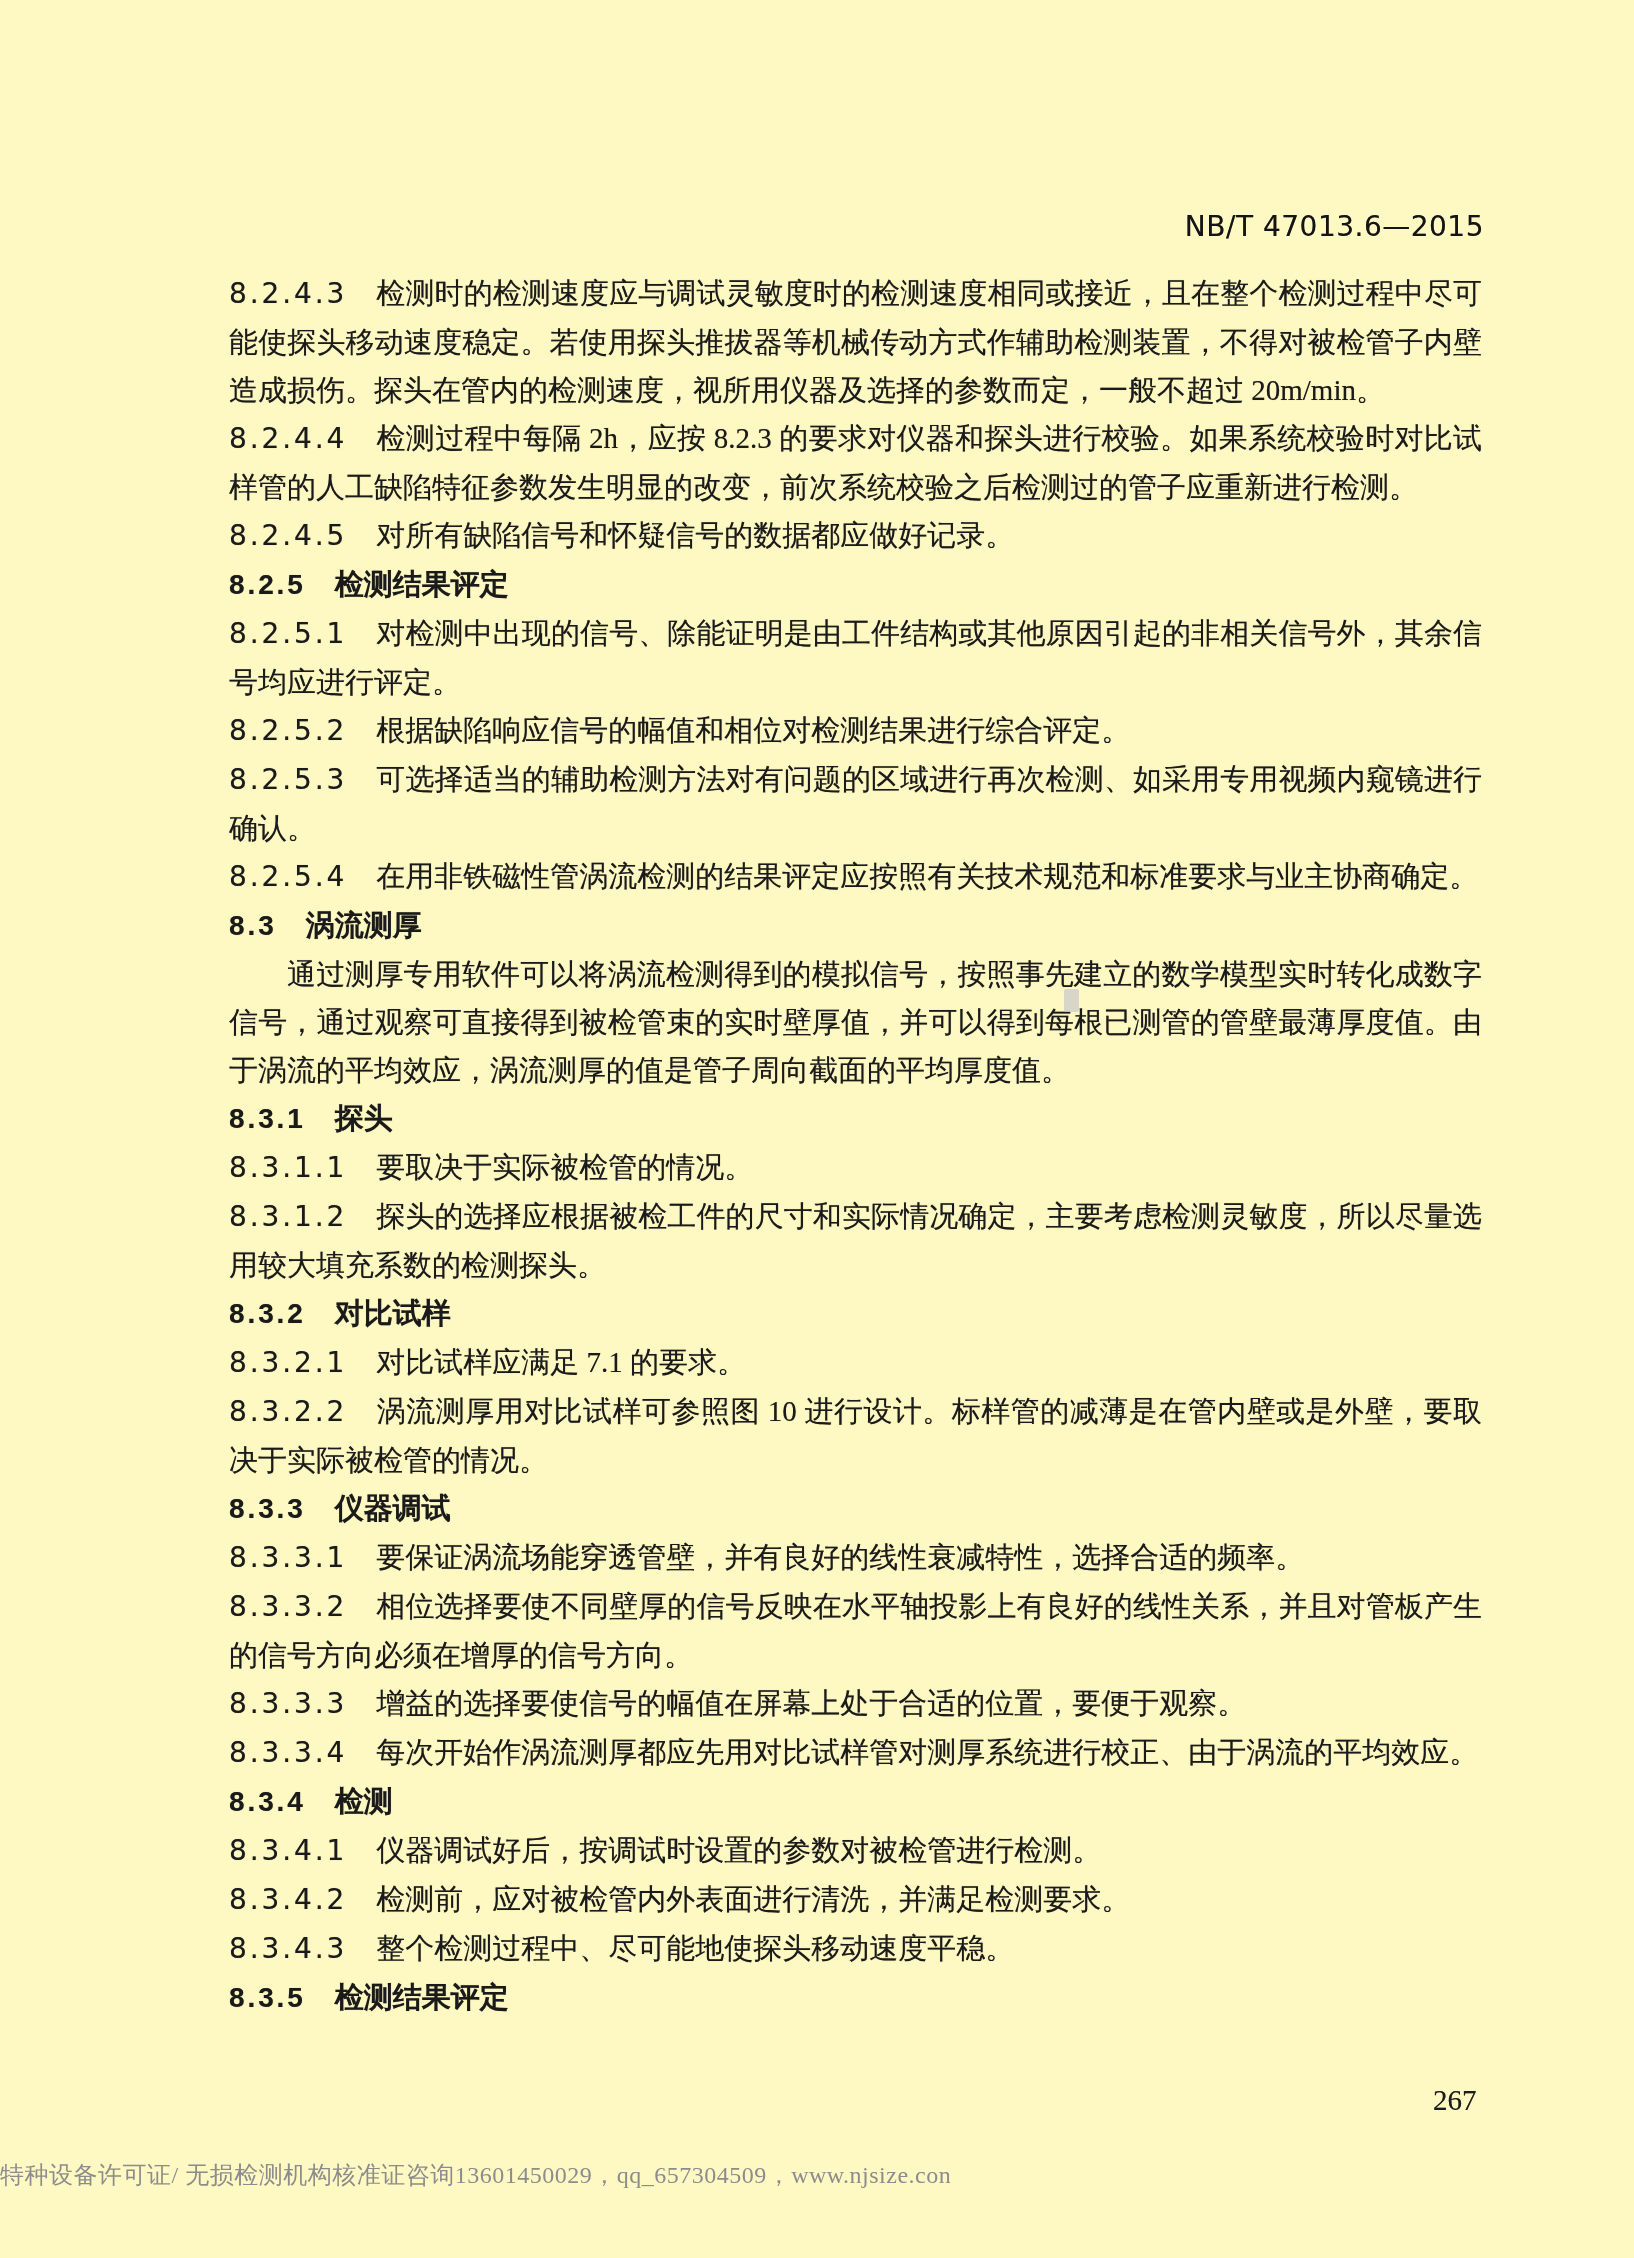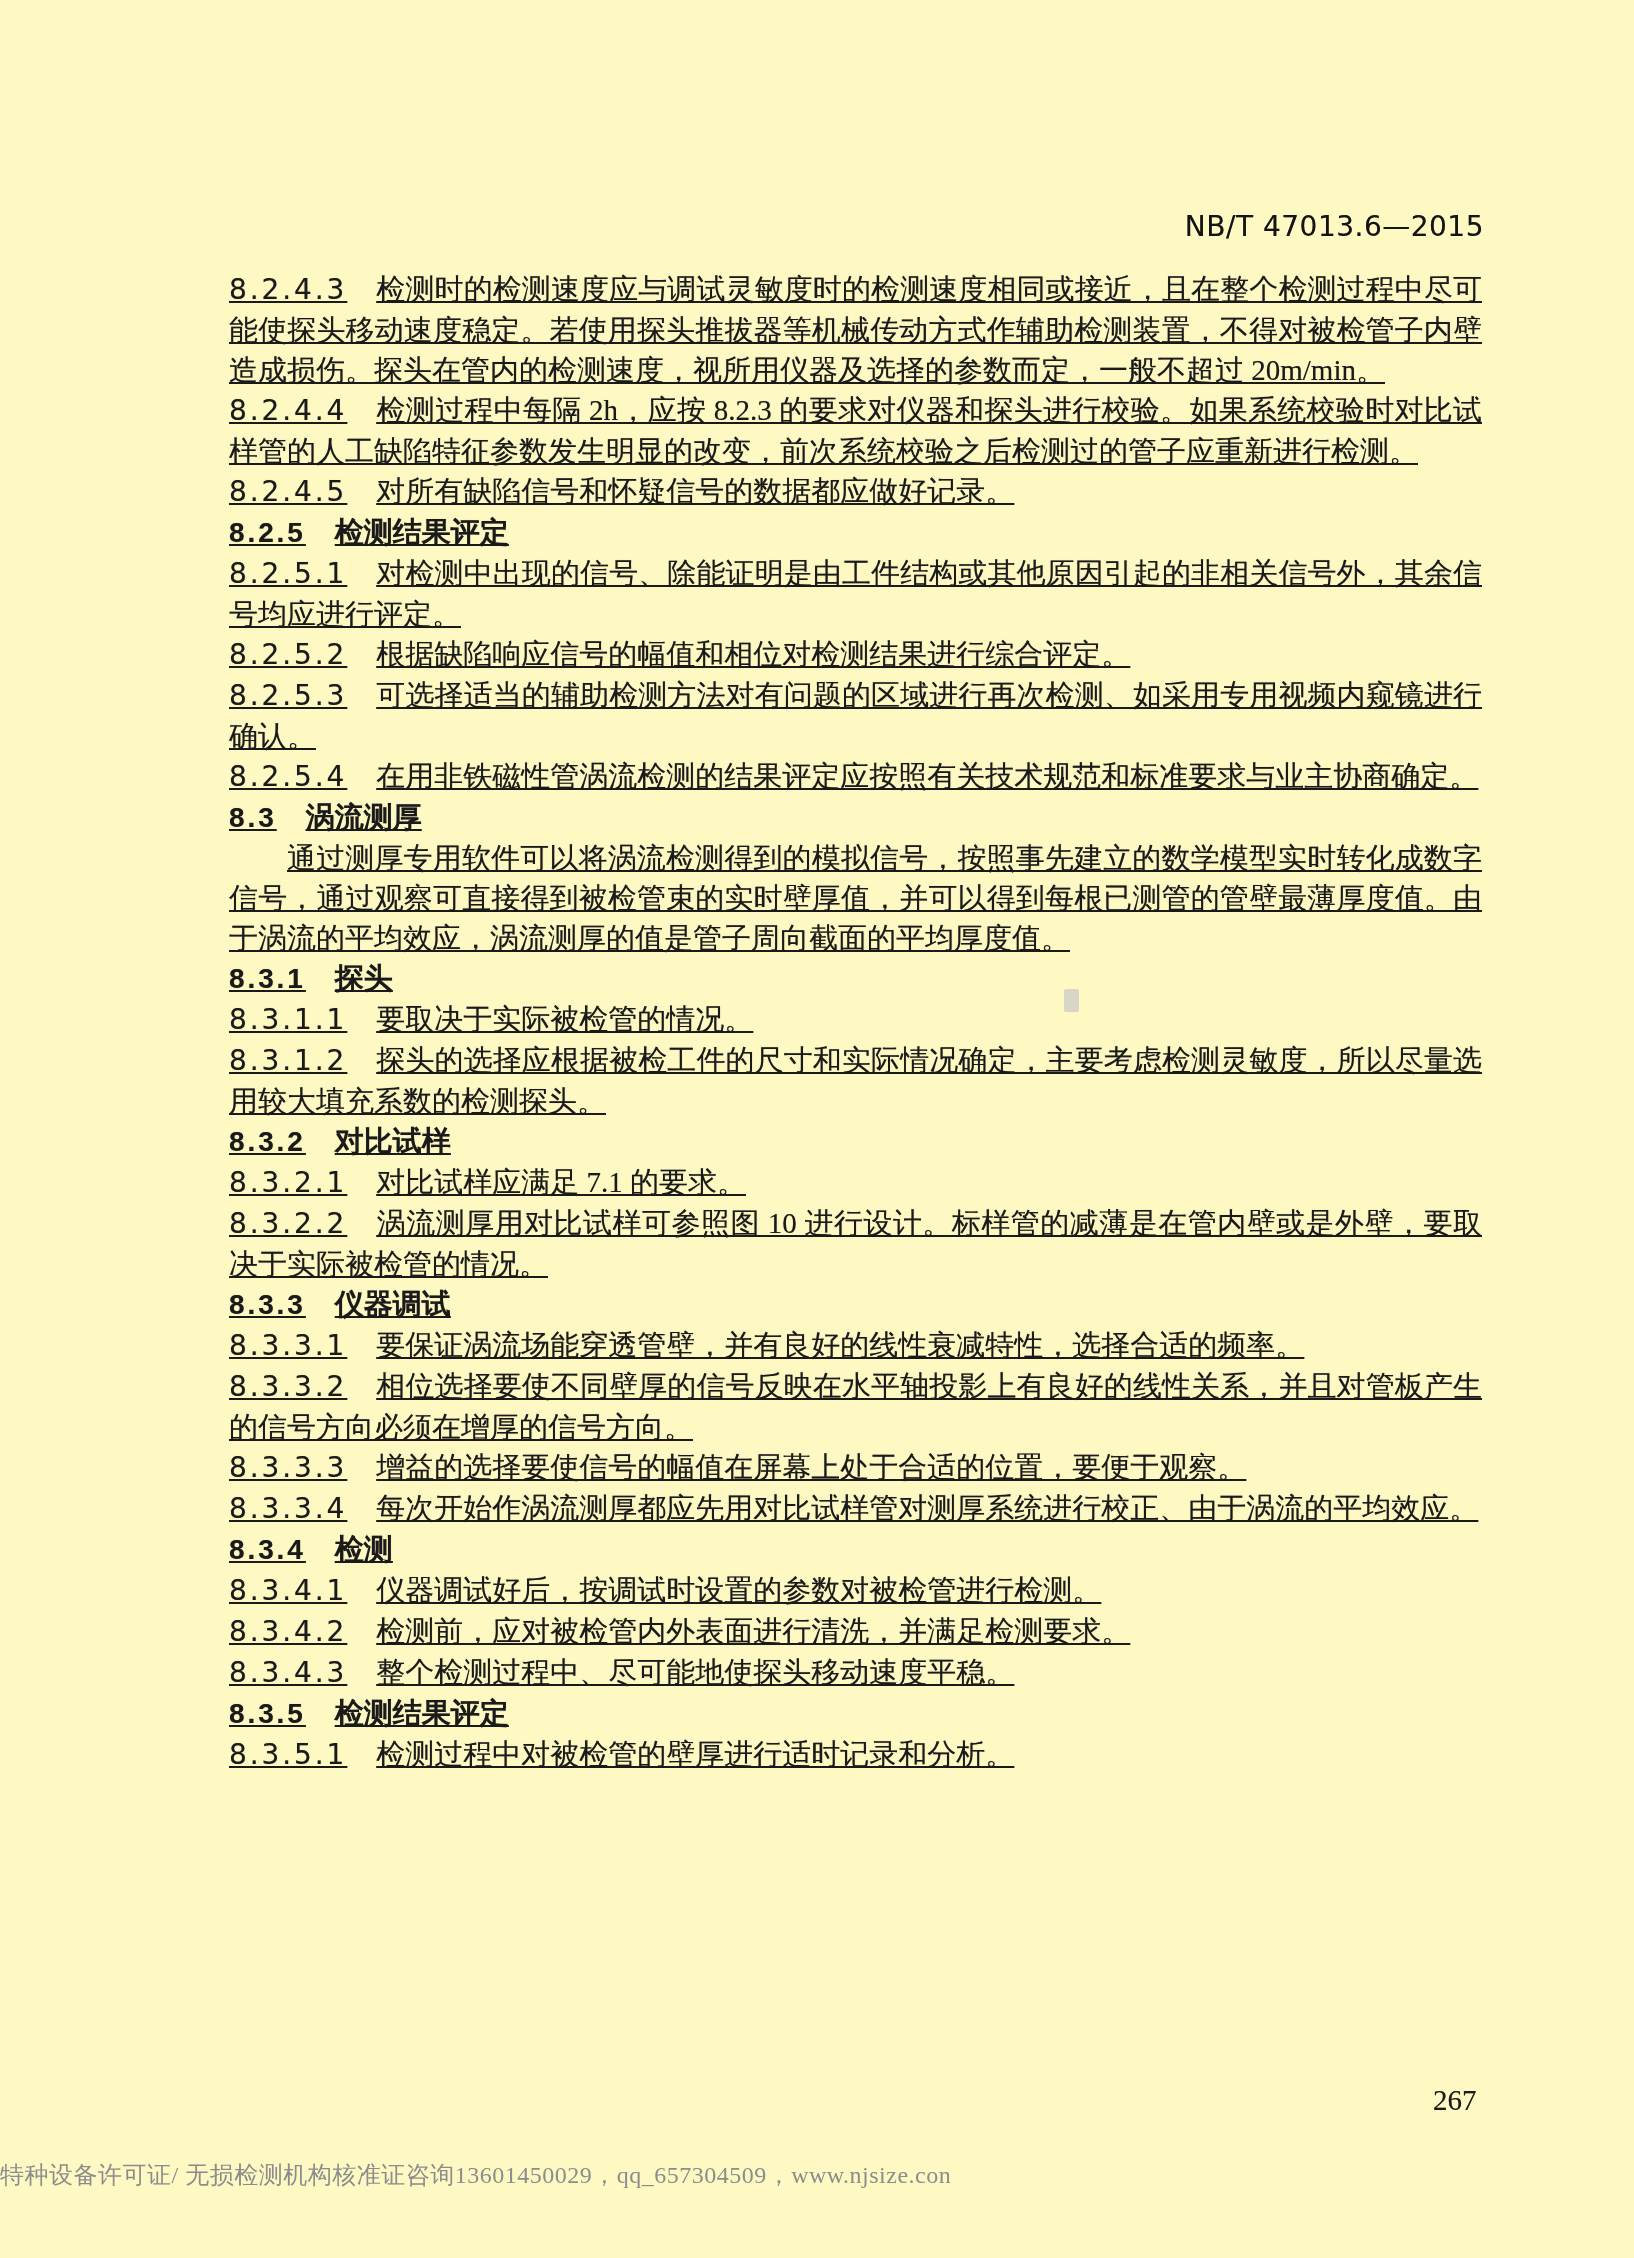--- a/index.html
+++ b/index.html
@@ -24,24 +24,23 @@
     letter-spacing: 0.5px;
     color: #141414;
     text-shadow: 0 0 0.6px rgba(0,0,0,0.5);
   }
   .content {
     position: absolute;
     left: 229px;
     top: 269px;
     width: 1253px;
     font-size: 29px;
-    line-height: 40px;
+    line-height: 48px;
     text-align: justify;
     text-shadow: 0 0 0.7px rgba(0,0,0,0.45);
-    text-decoration: underline;
   }
   .content p { margin: 0; padding: 0; }
   .num {
     letter-spacing: 2.9px;
     margin-right: 29px;
     font-family: "DejaVu Sans", "Liberation Sans", sans-serif;
     font-size: 28px;
   }
   p.heading .num, p.heading .txt {
     font-family: "Liberation Sans", "DejaVu Sans", sans-serif;
@@ -104,21 +103,20 @@
     <p class="para heading"><span class="num">8.3.3</span><span class="txt">仪器调试</span></p>
     <p class="para"><span class="num">8.3.3.1</span><span class="txt">要保证涡流场能穿透管壁，并有良好的线性衰减特性，选择合适的频率。</span></p>
     <p class="para"><span class="num">8.3.3.2</span><span class="txt">相位选择要使不同壁厚的信号反映在水平轴投影上有良好的线性关系，并且对管板产生的信号方向必须在增厚的信号方向。</span></p>
     <p class="para"><span class="num">8.3.3.3</span><span class="txt">增益的选择要使信号的幅值在屏幕上处于合适的位置，要便于观察。</span></p>
     <p class="para"><span class="num">8.3.3.4</span><span class="txt">每次开始作涡流测厚都应先用对比试样管对测厚系统进行校正、由于涡流的平均效应。</span></p>
     <p class="para heading"><span class="num">8.3.4</span><span class="txt">检测</span></p>
     <p class="para"><span class="num">8.3.4.1</span><span class="txt">仪器调试好后，按调试时设置的参数对被检管进行检测。</span></p>
     <p class="para"><span class="num">8.3.4.2</span><span class="txt">检测前，应对被检管内外表面进行清洗，并满足检测要求。</span></p>
     <p class="para"><span class="num">8.3.4.3</span><span class="txt">整个检测过程中、尽可能地使探头移动速度平稳。</span></p>
     <p class="para heading"><span class="num">8.3.5</span><span class="txt">检测结果评定</span></p>
-    <p class="para"><span class="num">8.3.5.1</span><span class="txt">检测过程中对被检管的壁厚进行适时记录和分析。</span></p>
   </div>
 
   <div class="scan-artifact"></div>
 
   <div class="page-number">267</div>
 
   <div class="watermark">特种设备许可证/ 无损检测机构核准证咨询13601450029，qq_657304509，www.njsize.con</div>
 
 </div>
 

